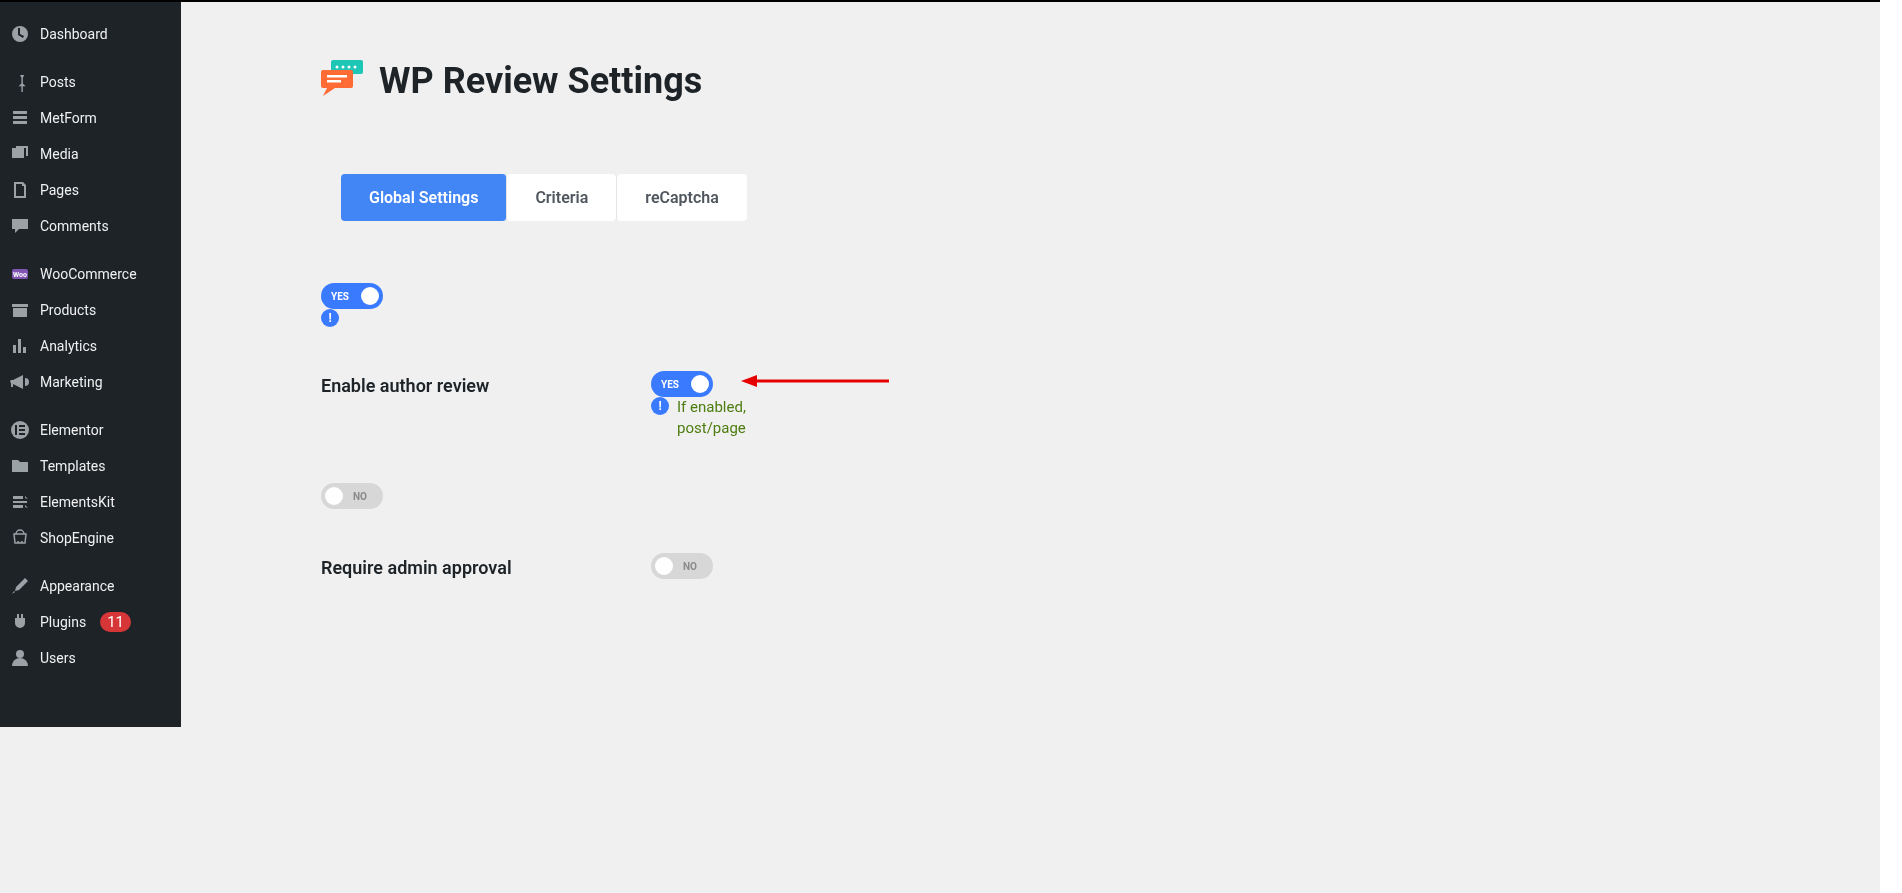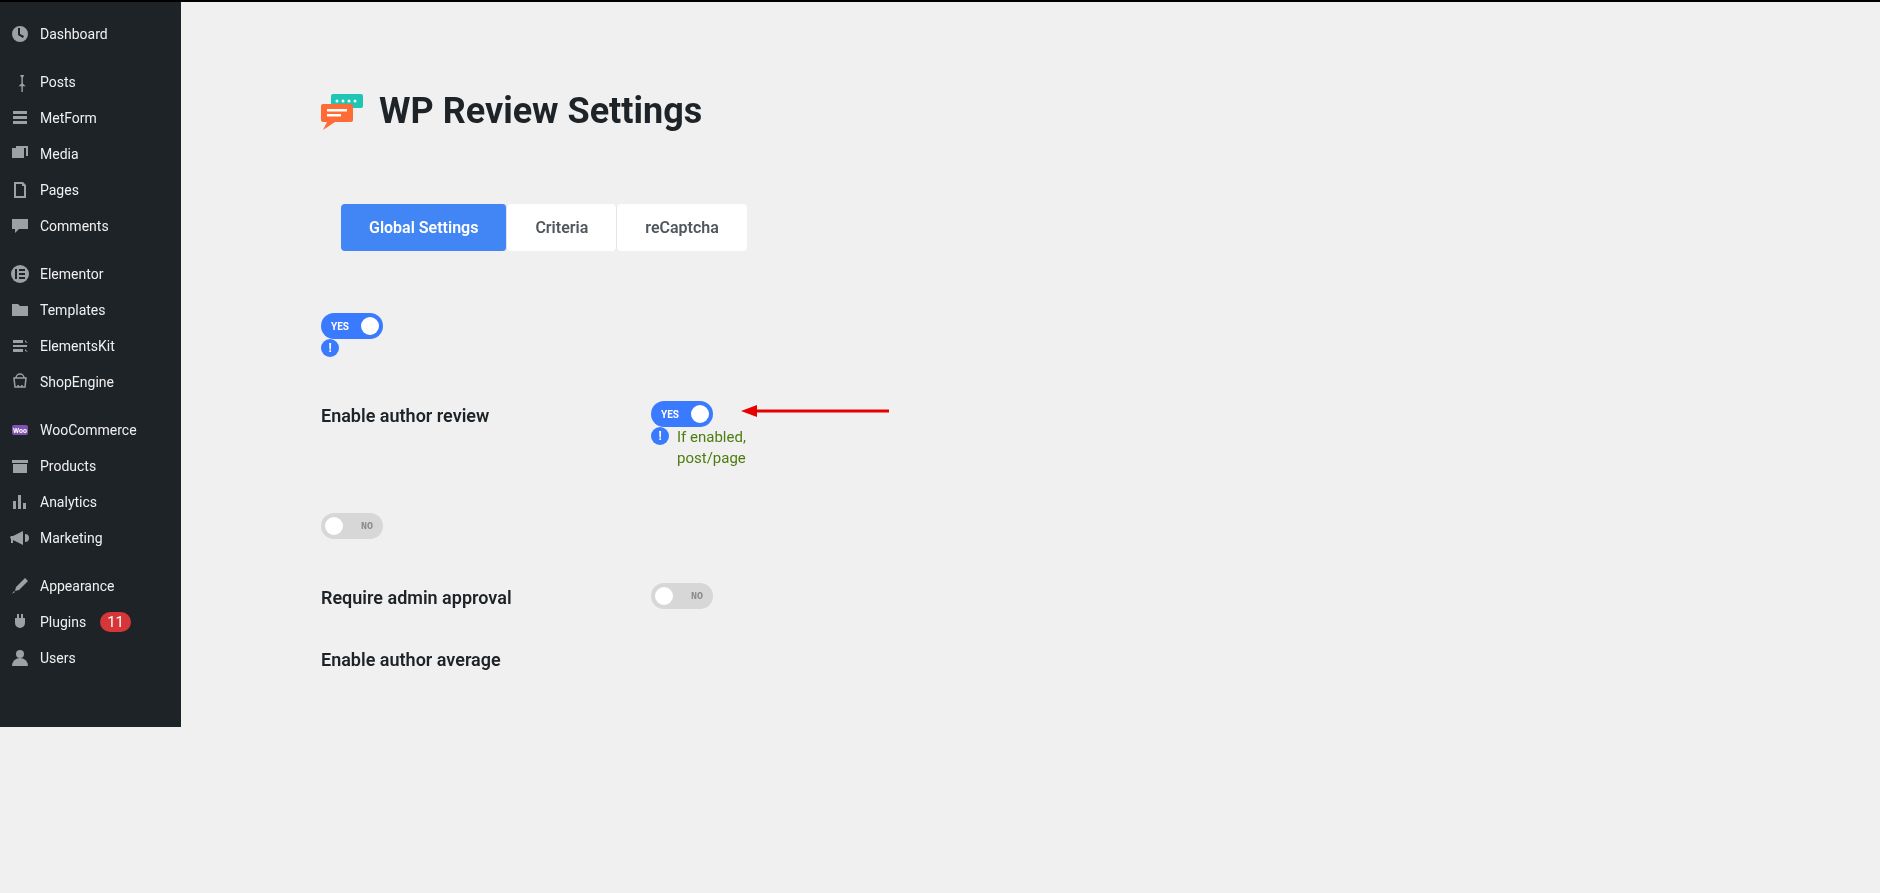--- a/index.html
+++ b/index.html
@@ -10,21 +10,21 @@
 
 .sidebar { width: 181px; background: #1d2327; color: #f0f0f1; overflow-y: auto; flex-shrink: 0; padding-top: 8px; }
 .sidebar-group { padding: 6px 0; }
 .sidebar-item { display: flex; align-items: center; padding: 8px 10px; color: #f0f0f1; font-size: 14px; cursor: pointer; gap: 10px; }
 .sidebar-icon { width: 20px; height: 20px; display: flex; align-items: center; justify-content: center; flex-shrink: 0; }
 .sidebar-icon svg { width: 20px; height: 20px; fill: rgba(240,246,252,.6); }
 .badge { background: #d63638; color: #fff; border-radius: 10px; font-size: 15px; padding: 1px 7px; margin-left: 4px; }
 
 
 .main { flex: 1; padding: 0 0 0 140px; background: #f0f0f1; overflow-y: auto; }
-.page-head { display: flex; align-items: flex-end; gap: 14px; margin-top: 88px; }
+.page-head { display: flex; align-items: flex-start; gap: 14px; margin-top: 58px; }
 .page-logo { width: 44px; height: 38px; position: relative; }
 .page-title { font-size: 36px; font-weight: 700; color: #1d2327; }
 
 
 .tabs { display: flex; margin-top: 72px; }
 .tab { padding: 14px 28px; background: #fff; color: #50575e; font-size: 16px; font-weight: 600; cursor: pointer; border-right: 1px solid #e5e5e5; border-radius: 4px; }
 .tab:first-child { border-top-left-radius: 4px; border-bottom-left-radius: 4px; margin-left: 20px; }
 .tab:last-child { border-right: none; border-top-right-radius: 4px; border-bottom-right-radius: 4px; }
 .tab.active { background: #4285f4; color: #fff; }
 
@@ -36,21 +36,21 @@
 
 
 .toggle { width: 62px; height: 26px; border-radius: 13px; position: relative; cursor: pointer; display: flex; align-items: center; }
 .toggle.on { background: #3a7afe; }
 .toggle.off { background: #d7d7d7; }
 .toggle-knob { width: 18px; height: 18px; background: #fff; border-radius: 50%; position: absolute; }
 .toggle.on .toggle-knob { right: 4px; }
 .toggle.off .toggle-knob { left: 4px; }
 .toggle-text { font-size: 10px; font-weight: 700; position: absolute; }
 .toggle.on .toggle-text { left: 10px; color: #fff; }
-.toggle.off .toggle-text { right: 10px; color: #8a8a8a; font-family: Liberation Mono, monospace; }
+.toggle.off .toggle-text { right: 16px; color: #8a8a8a; }
 
 .hint { display: flex; align-items: flex-start; gap: 8px; }
 .hint-icon { width: 18px; height: 18px; background: #3a7afe; border-radius: 50%; color: #fff; font-size: 12px; font-weight: 700; display: flex; align-items: center; justify-content: center; flex-shrink: 0; }
 .hint-text { font-size: 15px; color: #4d7c0f; line-height: 1.4; max-width: 90px; }
 
 
 .arrow { position: absolute; }
 .arrow svg { overflow: visible; }
 
 .cutoff { font-size: 18px; font-weight: 600; color: #1d2327; padding-top: 18px; }
@@ -105,20 +105,56 @@
           </span>
         <span>Pages</span>
       </div>
       <div class="sidebar-item">
         <span class="sidebar-icon">
             <svg viewBox="0 0 20 20">
               <path d="M2 3h16v10H9l-4 4v-4H2z"></path>
             </svg>
           </span>
         <span>Comments</span>
+      </div>
+    </div>
+
+    <div class="sidebar-group">
+      <div class="sidebar-item">
+        <span class="sidebar-icon">
+            <svg viewBox="0 0 20 20">
+              <rect x="2" y="5" width="16" height="10" rx="2" fill="#7f54b3"></rect>
+              <text x="10" y="13" font-size="7" fill="#fff" text-anchor="middle" font-weight="bold">Woo</text>
+            </svg>
+          </span>
+        <span>WooCommerce</span>
+      </div>
+      <div class="sidebar-item">
+        <span class="sidebar-icon">
+            <svg viewBox="0 0 20 20">
+              <path d="M2 4h16v3H2zM3 8h14v9H3z"></path>
+            </svg>
+          </span>
+        <span>Products</span>
+      </div>
+      <div class="sidebar-item">
+        <span class="sidebar-icon">
+            <svg viewBox="0 0 20 20">
+              <path d="M3 17V9h3v8zM8 17V3h3v14zM13 17v-6h3v6z"></path>
+            </svg>
+          </span>
+        <span>Analytics</span>
+      </div>
+      <div class="sidebar-item">
+        <span class="sidebar-icon">
+            <svg viewBox="0 0 20 20">
+              <path d="M3 8l10-5v14L3 12v3H1v-4a2 2 0 010-3zM15 6a4 4 0 010 8z"></path>
+            </svg>
+          </span>
+        <span>Marketing</span>
       </div>
     </div>
 
     <div class="sidebar-group">
       <div class="sidebar-item">
         <span class="sidebar-icon">
             <svg viewBox="0 0 20 20">
               <circle cx="10" cy="10" r="9"></circle>
               <rect x="5" y="5" width="2" height="10" fill="#1d2327"></rect>
               <rect x="9" y="5" width="6" height="2" fill="#1d2327"></rect>
@@ -144,56 +180,20 @@
           </span>
         <span>ElementsKit</span>
       </div>
       <div class="sidebar-item">
         <span class="sidebar-icon">
             <svg viewBox="0 0 20 20">
               <path d="M4 6h12l-1 9H5zM6 6a4 4 0 018 0M8 13a2 2 0 004 0" fill="none" stroke="rgba(240,246,252,.6)" stroke-width="1.5"></path>
             </svg>
           </span>
         <span>ShopEngine</span>
-      </div>
-    </div>
-
-    <div class="sidebar-group">
-      <div class="sidebar-item">
-        <span class="sidebar-icon">
-            <svg viewBox="0 0 20 20">
-              <rect x="2" y="5" width="16" height="10" rx="2" fill="#7f54b3"></rect>
-              <text x="10" y="13" font-size="7" fill="#fff" text-anchor="middle" font-weight="bold">Woo</text>
-            </svg>
-          </span>
-        <span>WooCommerce</span>
-      </div>
-      <div class="sidebar-item">
-        <span class="sidebar-icon">
-            <svg viewBox="0 0 20 20">
-              <path d="M2 4h16v3H2zM3 8h14v9H3z"></path>
-            </svg>
-          </span>
-        <span>Products</span>
-      </div>
-      <div class="sidebar-item">
-        <span class="sidebar-icon">
-            <svg viewBox="0 0 20 20">
-              <path d="M3 17V9h3v8zM8 17V3h3v14zM13 17v-6h3v6z"></path>
-            </svg>
-          </span>
-        <span>Analytics</span>
-      </div>
-      <div class="sidebar-item">
-        <span class="sidebar-icon">
-            <svg viewBox="0 0 20 20">
-              <path d="M3 8l10-5v14L3 12v3H1v-4a2 2 0 010-3zM15 6a4 4 0 010 8z"></path>
-            </svg>
-          </span>
-        <span>Marketing</span>
       </div>
     </div>
 
     <div class="sidebar-group">
       <div class="sidebar-item">
         <span class="sidebar-icon">
             <svg viewBox="0 0 20 20">
               <path d="M15 2l3 3-9 9-4 1 1-4zM4 15l-2 3 3-2z"></path>
             </svg>
           </span>
@@ -291,19 +291,18 @@
       <div class="row">
         <div class="row-label">Require admin approval</div>
         <div class="row-control">
           <div class="toggle off">
             <span class="toggle-text">NO</span>
             <span class="toggle-knob"></span>
           </div>
         </div>
       </div>
 
-      <div class="cutoff">Enable author average</div>
 
     </div>
   </div>
 </div>
 
 <div class="right-edge"></div>
 
 </body></html>

